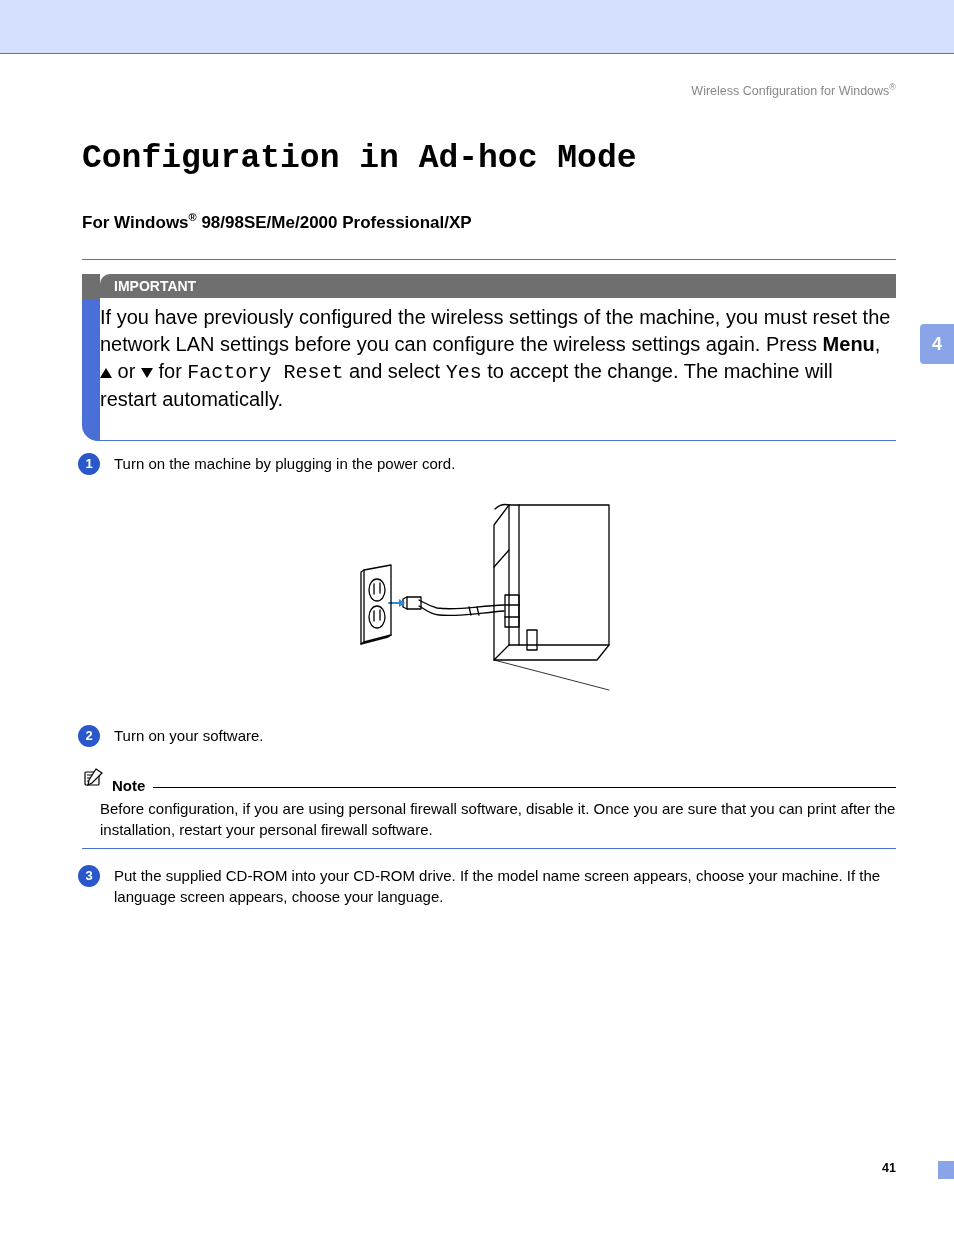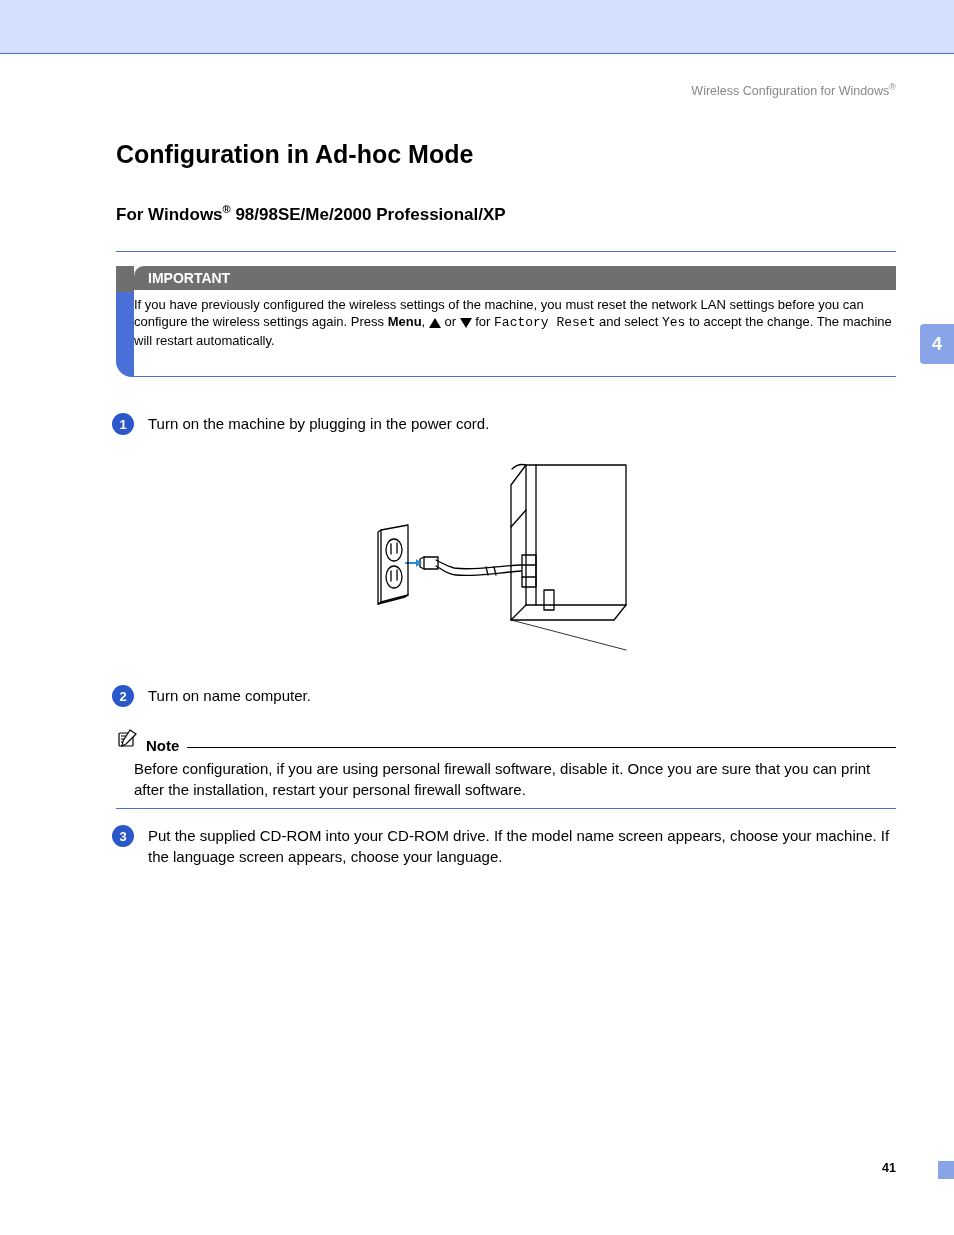--- a/index.html
+++ b/index.html
@@ -12,64 +12,65 @@
       height: 1235px;
       position: relative;
     }
     .top-band {
       background: #d5e0fc;
       height: 54px;
       width: 100%;
       border-bottom: 1px solid #4a6fd6;
     }
     .page-content {
-      padding: 28px 58px 0 116px;
+      padding: 28px 58px 0 82px;
     }
     .breadcrumb {
       text-align: right;
       font-size: 12.5px;
       color: #888;
       margin-bottom: 42px;
     }
     .breadcrumb sup { font-size: 9px; }
     h1 {
-      font-size: 25px;
+      font-size: 33px;
       font-weight: bold;
       margin-bottom: 34px;
       color: #000;
+      font-family: Liberation Mono, monospace;
     }
     h2 {
       font-size: 17px;
       font-weight: bold;
       margin-bottom: 26px;
       color: #000;
     }
     h2 sup { font-size: 11px; vertical-align: super; }
     .h2-rule {
       border: none;
       border-top: 1.5px solid #4a6fd6;
       margin-bottom: 14px;
     }
     .important-box {
       position: relative;
-      margin-bottom: 36px;
+      margin-bottom: 12px;
     }
     .important-head {
       background: #6f6f6f;
       color: #fff;
       font-weight: bold;
       font-size: 14px;
       padding: 4px 14px;
       margin-left: 18px;
       border-top-left-radius: 10px;
     }
     .important-body {
       background: #fff;
       padding: 6px 4px 10px 18px;
-      font-size: 13px;
+      font-size: 20px;
       line-height: 1.35;
     }
     .important-body .mono { font-family: "Courier New", monospace; }
     .important-close {
       border-top-left-radius: 0;
       border-bottom-left-radius: 16px;
       height: 18px;
       background: linear-gradient(to right, #4a6fd6 0, #4a6fd6 18px, transparent 18px);
       border-bottom: 1px solid #4a6fd6;
     }
@@ -268,21 +269,21 @@
       <line x1="15" y1="116" x2="15" y2="126"></line>
       <line x1="21" y1="115" x2="21" y2="125"></line>
 
       <path d="M135 165 L250 195" stroke-width="0.8"></path>
     </g>
   </svg>
 
   <div class="step">
     <div class="step-num">2</div>
     <div class="step-body">
-      <div>Turn on name computer.</div>
+      <div>Turn on your software.</div>
     </div>
   </div>
 
   <div class="note-block">
     <div class="note-head-row">
       <svg class="note-icon" viewBox="0 0 22 20">
         <g fill="none" stroke="#000" stroke-width="1.2">
           <rect x="3" y="5" width="14" height="13" rx="1"></rect>
           <path d="M5 8 L15 8 M5 11 L15 11 M5 14 L12 14"></path>
           <path d="M14 2 L20 6 L10 16 L6 18 L7 13 Z" fill="#fff"></path>

